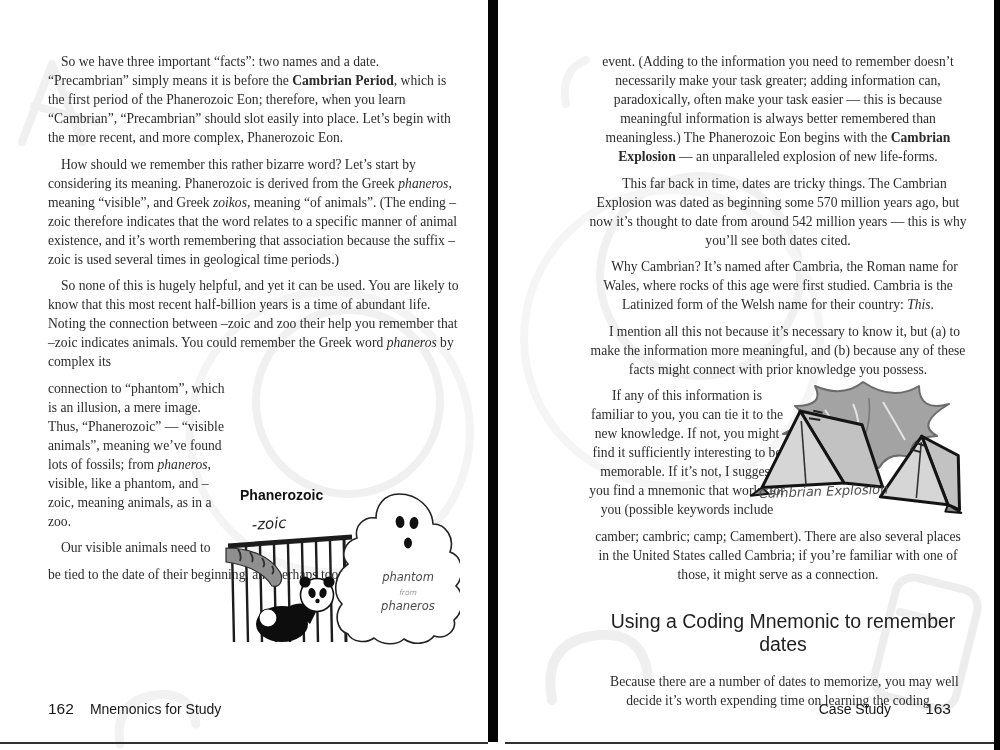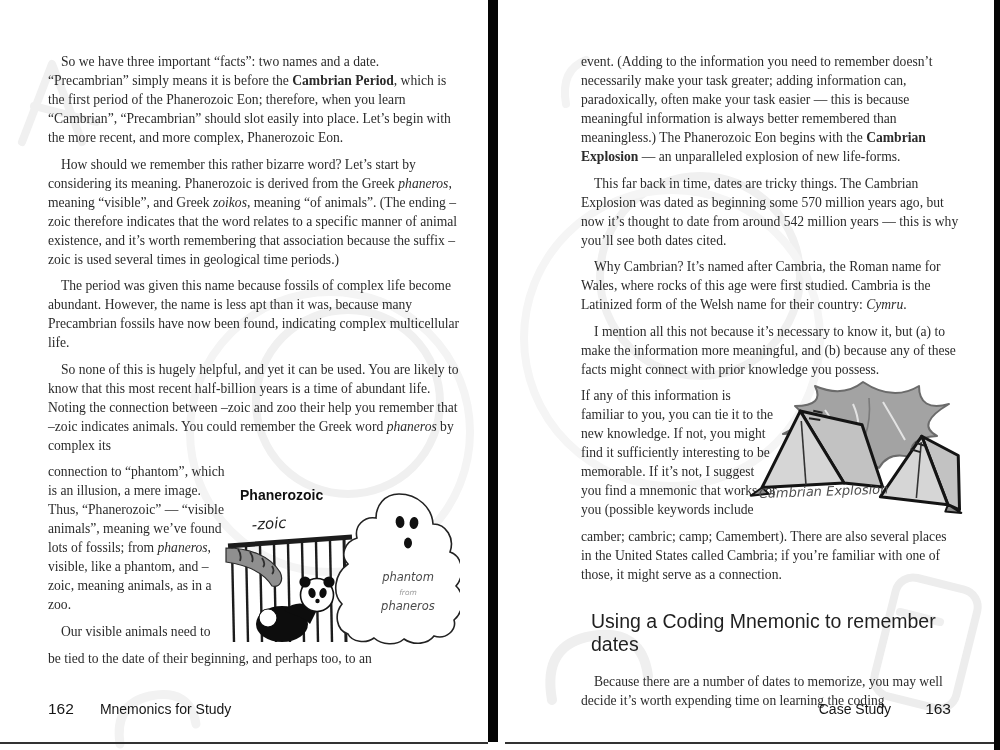--- a/index.html
+++ b/index.html
@@ -10,21 +10,21 @@
   .page-left{left:0;width:576px;}
   .page-right{left:505px;width:489px;}
   .spine{position:absolute;left:488px;top:0;width:10px;height:742px;background:#050505;z-index:2;}
   .edge-right{position:absolute;left:994px;top:0;width:6px;height:750px;background:#060606;z-index:2;}
   .bl{position:absolute;top:742px;height:2px;background:#323232;z-index:2;}
   .bl-left{left:0;width:488px;}
   .bl-right{left:505px;width:489px;}
 
   .textcol{position:absolute;top:52px;font-size:13.6px;line-height:19px;}
   .page-left .textcol{left:48px;width:414px;}
-  .page-right .textcol{left:76px;width:378px;}
+  .page-right .textcol{left:84px;width:378px;text-align:center;}
   .para{margin:0 0 7.5px 0;}
   .indent{text-indent:13px;}
   .narrow-left{width:184px;}
   .narrow-right{width:196px;}
   .narrow-left .para:last-child{margin-bottom:8px;}
   .seg-b{font-weight:bold;}
   .seg-i{font-style:italic;}
 
   .fig{position:absolute;margin:0;z-index:1;}
   .fig-left{left:224px;top:482px;}
@@ -33,21 +33,21 @@
   .fig-title{font:bold 14px "Liberation Sans", sans-serif;fill:#101010;}
   .hand{font:italic 15px "DejaVu Sans", sans-serif;fill:#1d1d1d;}
   .ghost-word{font:italic 11.5px "DejaVu Sans", sans-serif;fill:#4a4a4a;text-anchor:middle;}
   .ghost-from{font:italic 7.5px "DejaVu Sans", sans-serif;fill:#9a9a9a;text-anchor:middle;}
   .caption{font:italic 13px "DejaVu Sans", sans-serif;fill:#4f4f4f;}
 
   .heading{font:400 19.5px "Liberation Sans", sans-serif;color:#1f1f1f;
            margin:26px 0 16px 10px;}
   .footer{position:absolute;top:700px;display:flex;align-items:baseline;
           font-family:"Liberation Sans", sans-serif;color:#161616;z-index:1;}
-  .footer-left{left:48px;gap:26px;}
+  .footer-left{left:48px;gap:16px;}
   .footer-right{left:68px;width:378px;justify-content:flex-end;gap:34px;}
   .pagenum{font-size:15.5px;}
   .section{font-size:14px;}
 </style>
 </head>
 <body>
 
 <svg class="wm" width="1000" height="750">
   <g fill="none" stroke="#f0f0f0" stroke-width="8" stroke-linecap="round" stroke-linejoin="round">
     <path d="M22,142 L52,64 L82,142"></path>
@@ -61,21 +61,20 @@
     <path d="M552,700 q-10,-56 40,-64 q50,-8 56,40" stroke="#efefef" stroke-width="10"></path>
     <path d="M120,744 q-6,-40 30,-48 q40,-8 46,28" stroke="#f2f2f2" stroke-width="9"></path>
     <path d="M586,60 q-26,10 -20,44" stroke="#f3f3f3"></path>
   </g>
 </svg>
 
 <div class="page page-left">
   <div class="textcol">
     <p class="para indent"><span>So we have three important “facts”: two names and a date. “Precambrian” simply means it is before the </span><span class="seg-b">Cambrian Period</span><span>, which is the first period of the Phanerozoic Eon; therefore, when you learn “Cambrian”, “Precambrian” should slot easily into place. Let’s begin with the more recent, and more complex, Phanerozoic Eon.</span></p>
     <p class="para indent"><span>How should we remember this rather bizarre word? Let’s start by considering its meaning. Phanerozoic is derived from the Greek </span><span class="seg-i">phaneros</span><span>, meaning “visible”, and Greek </span><span class="seg-i">zoikos</span><span>, meaning “of animals”. (The ending –zoic therefore indicates that the word relates to a specific manner of animal existence, and it’s worth remembering that association because the suffix –zoic is used several times in geological time periods.)</span></p>
-    <p class="para indent"><span>The period was given this name because fossils of complex life become abundant. However, the name is less apt than it was, because many Precambrian fossils have now been found, indicating complex multicellular life.</span></p>
     <p class="para indent"><span>So none of this is hugely helpful, and yet it can be used. You are likely to know that this most recent half-billion years is a time of abundant life. Noting the connection between –zoic and zoo their help you remember that –zoic indicates animals. You could remember the Greek word </span><span class="seg-i">phaneros</span><span> by complex its</span></p>
     <div class="narrow-left">
       <p class="para"><span>connection to “phantom”, which is an illusion, a mere image. Thus, “Phanerozoic” — “visible animals”, meaning we’ve found lots of fossils; from </span><span class="seg-i">phaneros</span><span>, visible, like a phantom, and –zoic, meaning animals, as in a zoo.</span></p>
       <p class="para indent"><span>Our visible animals need to</span></p>
     </div>
     <p class="para"><span>be tied to the date of their beginning, and perhaps too, to an</span></p>
   </div>
 
   <figure class="fig fig-left">
     <svg viewBox="0 0 236 166" width="236" height="166">
@@ -137,21 +136,21 @@
 
 <div class="spine"></div>
 <div class="edge-right"></div>
 <div class="bl bl-left"></div>
 <div class="bl bl-right"></div>
 
 <div class="page page-right">
   <div class="textcol">
     <p class="para"><span>event. (Adding to the information you need to remember doesn’t necessarily make your task greater; adding information can, paradoxically, often make your task easier — this is because meaningful information is always better remembered than meaningless.) The Phanerozoic Eon begins with the </span><span class="seg-b">Cambrian Explosion</span><span> — an unparalleled explosion of new life-forms.</span></p>
     <p class="para indent"><span>This far back in time, dates are tricky things. The Cambrian Explosion was dated as beginning some 570 million years ago, but now it’s thought to date from around 542 million years — this is why you’ll see both dates cited.</span></p>
-    <p class="para indent"><span>Why Cambrian? It’s named after Cambria, the Roman name for Wales, where rocks of this age were first studied. Cambria is the Latinized form of the Welsh name for their country: </span><span class="seg-i">Cymru</span><span>.</span></p>
+    <p class="para indent"><span>Why Cambrian? It’s named after Cambria, the Roman name for Wales, where rocks of this age were first studied. Cambria is the Latinized form of the Welsh name for their country: </span><span class="seg-i">This</span><span>.</span></p>
     <p class="para indent"><span>I mention all this not because it’s necessary to know it, but (a) to make the information more meaningful, and (b) because any of these facts might connect with prior knowledge you possess.</span></p>
     <div class="narrow-right">
       <p class="para"><span>If any of this information is familiar to you, you can tie it to the new knowledge. If not, you might find it sufficiently interesting to be memorable. If it’s not, I suggest you find a mnemonic that works for you (possible keywords include</span></p>
     </div>
     <p class="para"><span>camber; cambric; camp; Camembert). There are also several places in the United States called Cambria; if you’re familiar with one of those, it might serve as a connection.</span></p>
     <h2 class="heading">Using a Coding Mnemonic to remember dates</h2>
     <p class="para indent"><span>Because there are a number of dates to memorize, you may well decide it’s worth expending time on learning the coding</span></p>
   </div>
 
   <figure class="fig fig-right">

